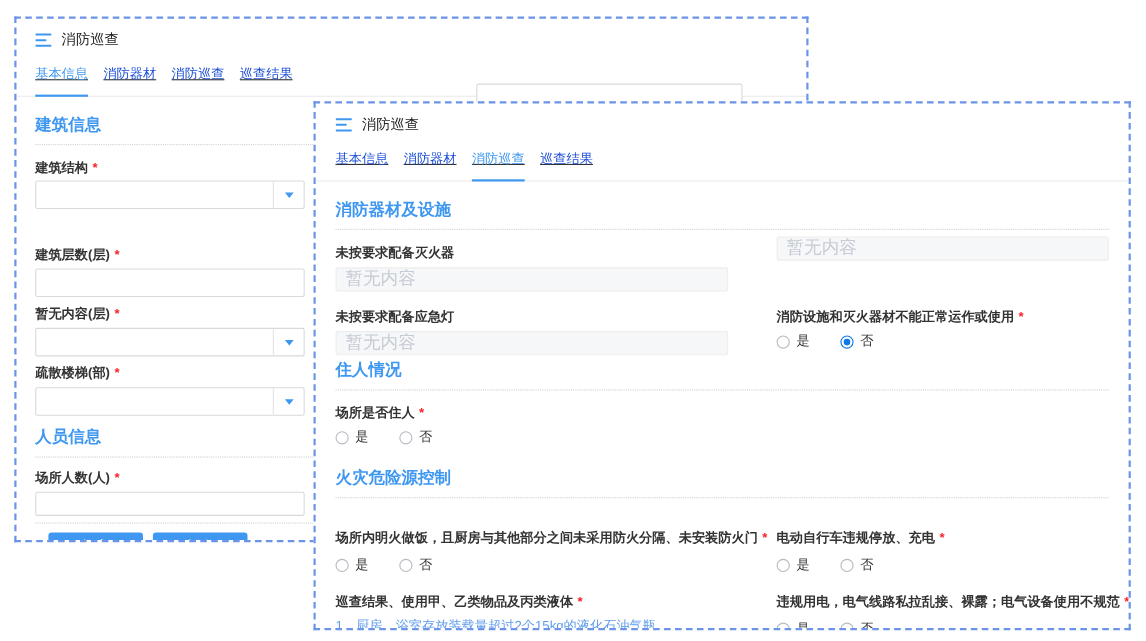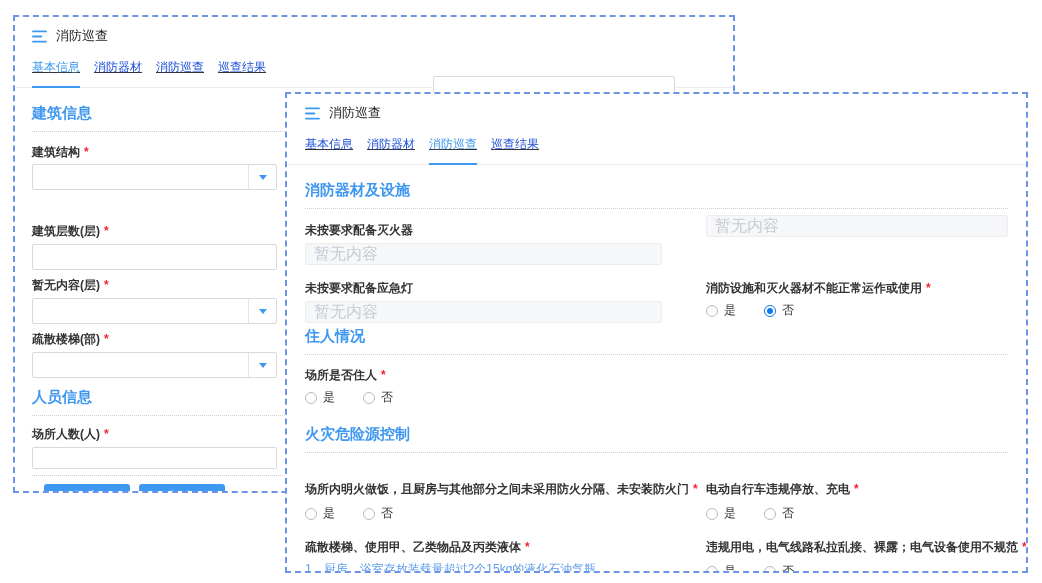--- a/index.html
+++ b/index.html
@@ -247,21 +247,21 @@
             <span class="circ"></span>
             <span>否</span>
           </span>
         </div>
       </div>
     </div>
 
     <div class="grid2">
       <div>
         <div class="field-label mt18">
-          <span>疏散楼梯、使用甲、乙类物品及丙类液体</span>
+          <span>巡查结果、使用甲、乙类物品及丙类液体</span>
           <span class="req">*</span>
         </div>
         <div class="note-link mt7">1、厨房、浴室存放装载量超过2个15kg的液化石油气瓶</div>
       </div>
       <div>
         <div class="field-label mt18">
           <span>违规用电，电气线路私拉乱接、裸露；电气设备使用不规范</span>
           <span class="req">*</span>
         </div>
         <div class="radio-row mt9">

